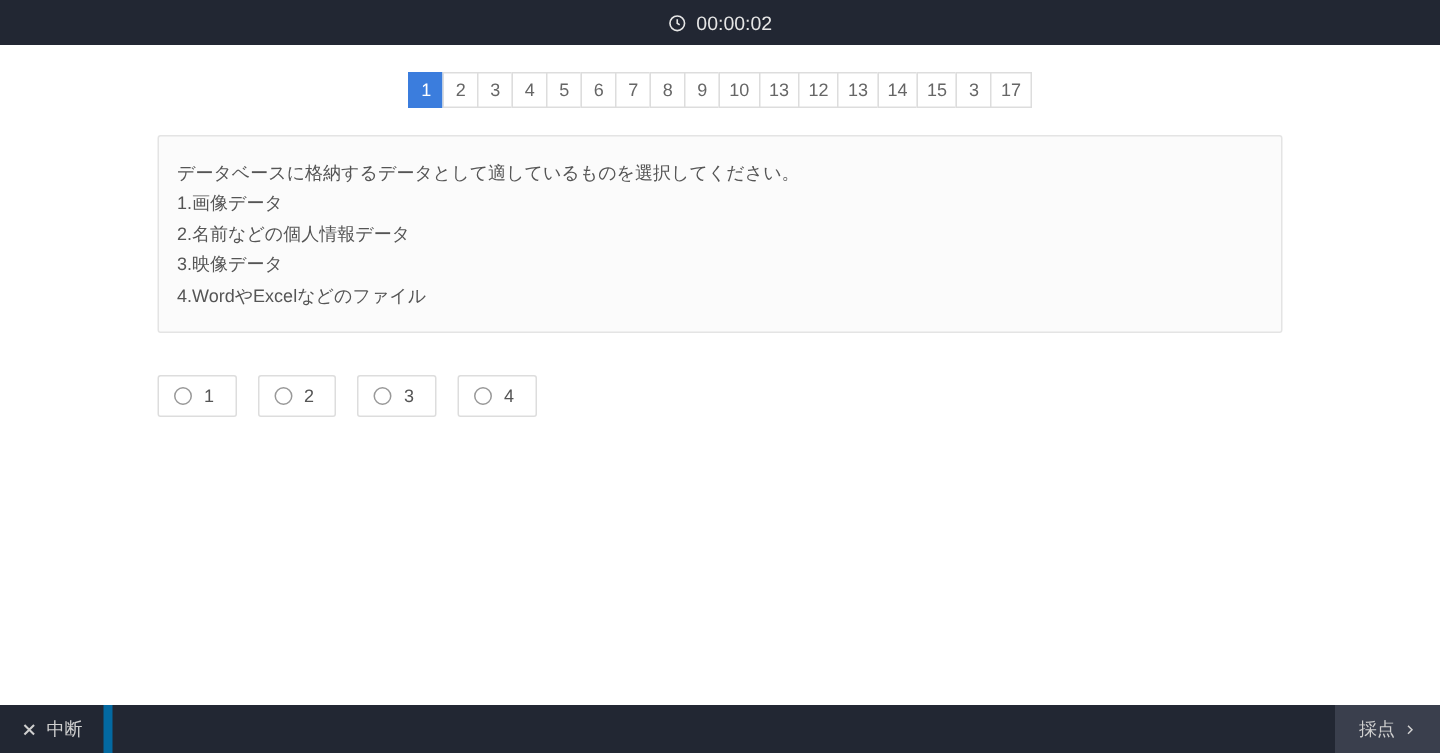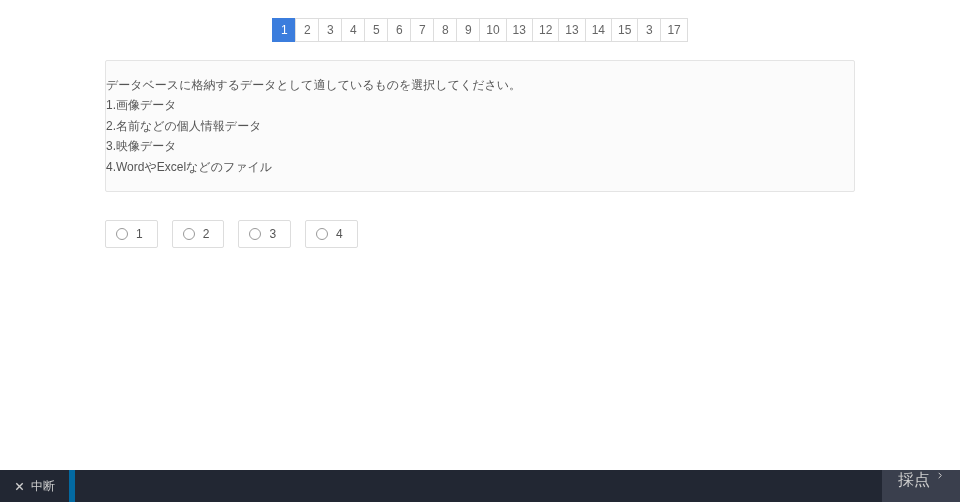--- a/index.html
+++ b/index.html
@@ -6,35 +6,44 @@
   html, body { height: 100%; font-family: "Helvetica Neue", Arial, "Hiragino Sans", "Meiryo", sans-serif; font-size: 13px; color:#333; background:#fff; }
   .viewport { width:960px; height:502px; margin:0 auto; position:relative; display:flex; flex-direction:column; }
   .topbar { background:#222733; color:#e6e6e6; height:30px; display:flex; align-items:center; justify-content:center; font-size:13px; }
   .topbar .clock-icon { display:inline-flex; align-items:center; margin-right:6px; }
   .content { flex:1; overflow:auto; padding:18px 0; }
   .pager { display:flex; justify-content:center; gap:0; margin-bottom:18px; }
   .pager-item { min-width:24px; height:24px; padding:0 6px; border:1px solid #ddd; display:flex; align-items:center; justify-content:center; font-size:12px; color:#666; background:#fff; cursor:pointer; margin-left:-1px; }
   .pager-item:first-child { margin-left:0; }
   .pager-item.active { background:#3b7ddd; border-color:#3b7ddd; color:#fff; }
   .question-wrap { width:750px; margin:0 auto; }
-  .question-box { border:1px solid #e4e4e4; background:#fbfbfb; padding:14px 0; font-size:12px; line-height:1.7; color:#555; border-radius:2px; }
+  .question-box { border:1px solid #e4e4e4; background:#fbfbfb; padding:14px 12px; font-size:12px; line-height:1.7; color:#555; border-radius:2px; }
   .answers { display:flex; gap:14px; margin-top:28px; }
   .answer-btn { border:1px solid #ddd; background:#fff; padding:6px 14px 6px 10px; display:flex; align-items:center; gap:8px; font-size:12px; color:#555; cursor:pointer; border-radius:2px; }
   .radio-circle { width:12px; height:12px; border:1px solid #999; border-radius:50%; display:inline-block; }
   .bottombar { background:#222733; color:#cfcfcf; height:32px; display:flex; align-items:stretch; justify-content:space-between; }
   .bottom-left { display:flex; }
   .bottom-btn { display:flex; align-items:center; gap:6px; padding:0 14px; font-size:12px; cursor:pointer; border-right:6px solid #0369a1; }
   .bottom-right { display:flex; }
-  .submit-btn { display:flex; gap:6px; padding:0 16px; font-size:16px; cursor:pointer; background:#3a3f4d; }
+  .submit-btn { display:flex; align-items:center; gap:6px; padding:0 16px; font-size:12px; cursor:pointer; background:#3a3f4d; }
   svg { display:block; }
 </style>
 </head>
 <body>
 <div class="viewport">
 
+  <div class="topbar">
+    <span class="clock-icon">
+      <svg width="13" height="13" viewBox="0 0 24 24" fill="none" stroke="#e6e6e6" stroke-width="2">
+          <circle cx="12" cy="12" r="9"></circle>
+          <path d="M12 7v5l3 2"></path>
+        </svg>
+    </span>
+    <span>00:00:02</span>
+  </div>
 
   <div class="content">
     <div class="pager" id="pager">
         <div class="pager-item active">1</div>
         <div class="pager-item">2</div>
         <div class="pager-item">3</div>
         <div class="pager-item">4</div>
         <div class="pager-item">5</div>
         <div class="pager-item">6</div>
         <div class="pager-item">7</div>

